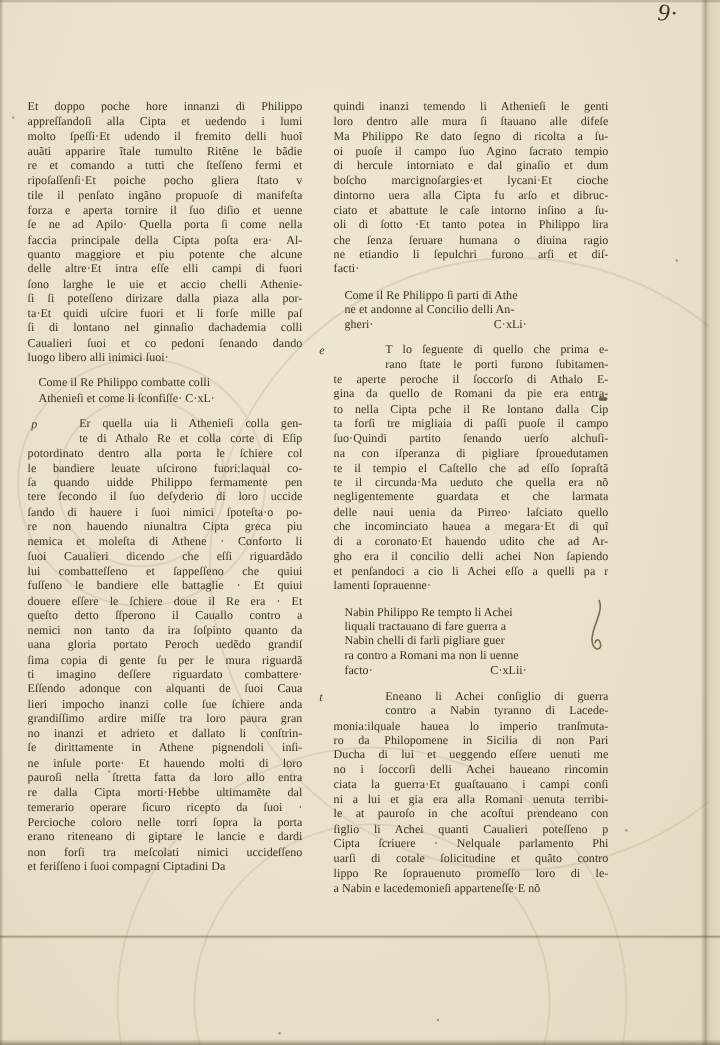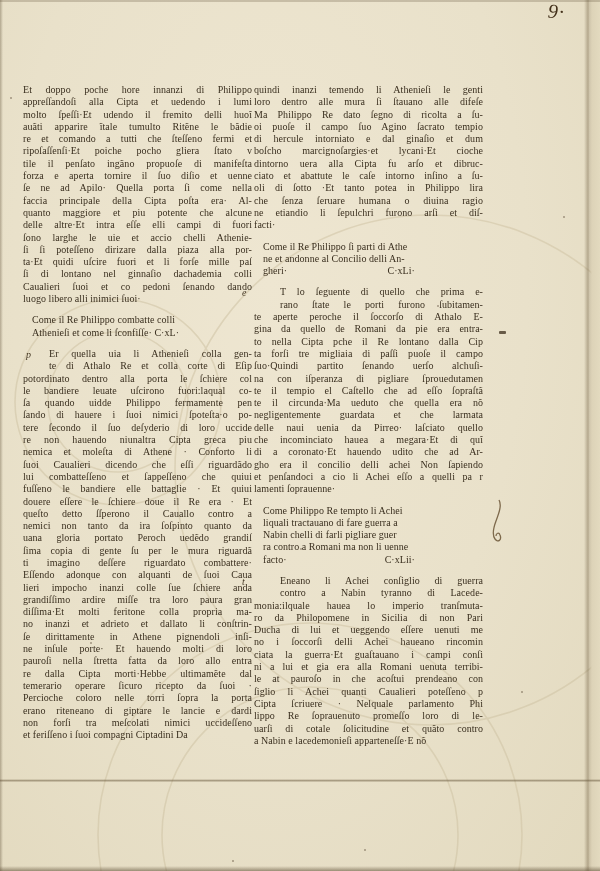--- a/index.html
+++ b/index.html
@@ -13,25 +13,25 @@
   }
   .wm { position:absolute; left:0; top:0; pointer-events:none; }
   .pagenum {
     position:absolute; top:1px; left:548px; width:40px;
     font-style:italic; font-size:20px; color:#43301a; letter-spacing:1px;
     transform:rotate(4deg);
   }
   .col { position:absolute; top:84px; width:229px; color:#3a2f1f;
     font-size:10px; line-height:12.3px; }
   .col-left  { left:23px; }
-  .col-right { left:254px; }
+  .col-right { left:278px; }
   .ln { height:12.3px; overflow:hidden; text-align:justify; text-align-last:justify;
         letter-spacing:0.05px; }
   .ln.end { text-align-last:left; }
-  .ln.ind { margin-left:26px; }
+  .ln.ind { margin-left:43px; }
   .col-right .ln.ind { }
   .para { position:relative; }
   .guide { position:absolute; left:3px; top:1px; font-style:italic; font-size:10px; color:#473a26; }
   .col-right .guide { left:-12px; }
   .heading { margin:9px 0; padding-left:9px; }
   .heading .ln { text-align:right; text-align-last:left; }
   .heading .ln.hl { display:flex; justify-content:space-between; width:152px;
     text-align:left; text-align-last:left;align-items:center; }
   .penmark { position:absolute; left:486px; top:498px; }
   .mark-dash { position:absolute; left:499px; top:331px; width:7px; height:3px;
@@ -92,37 +92,36 @@
         <div class="ln">Come il Re Philippo combatte colli</div>
         <div class="ln">Athenieſi et come li ſconfiſſe· C·xL·</div>
       </div>
       <div class="block para">
         <span class="guide">p</span>
         <div class="ln ind">Er quella uia li Athenieſi colla gen-</div>
         <div class="ln ind">te di Athalo Re et colla corte di Eſip</div>
         <div class="ln">potordinato dentro alla porta le ſchiere col</div>
         <div class="ln">le bandiere leuate uſcirono fuori:laqual co-</div>
         <div class="ln">ſa quando uidde Philippo fermamente pen</div>
+        <div class="ln">tere ſecondo il ſuo deſyderio di loro uccide</div>
         <div class="ln">ſando di hauere i ſuoi nimici ſpoteſta·o po-</div>
-        <div class="ln">tere ſecondo il ſuo deſyderio di loro uccide</div>
         <div class="ln">re non hauendo niunaltra Cipta greca piu</div>
         <div class="ln">nemica et moleſta di Athene · Conforto li</div>
         <div class="ln">ſuoi Caualieri dicendo che eſſi riguardãdo</div>
         <div class="ln">lui combatteſſeno et ſappeſſeno che quiui</div>
         <div class="ln">fuſſeno le bandiere elle battaglie · Et quiui</div>
         <div class="ln">douere eſſere le ſchiere doue il Re era · Et</div>
         <div class="ln">queſto detto ſſperono il Cauallo contro a</div>
         <div class="ln">nemici non tanto da ira ſoſpinto quanto da</div>
         <div class="ln">uana gloria portato Peroch uedẽdo grandiſ</div>
         <div class="ln">ſima copia di gente ſu per le mura riguardã</div>
         <div class="ln">ti imagino deſſere riguardato combattere·</div>
         <div class="ln">Eſſendo adonque con alquanti de ſuoi Caua</div>
         <div class="ln">lieri impocho inanzi colle ſue ſchiere anda</div>
         <div class="ln">grandiſſimo ardire miſſe tra loro paura gran</div>
-        <div class="ln">diſſima·Et molti feritone colla propria ma-</div>
         <div class="ln">no inanzi et adrieto et dallato li conſtrin-</div>
         <div class="ln">ſe dirittamente in Athene pignendoli inſi-</div>
         <div class="ln">ne inſule porte· Et hauendo molti di loro</div>
         <div class="ln">pauroſi nella ſtretta fatta da loro allo entra</div>
         <div class="ln">re dalla Cipta morti·Hebbe ultimamẽte dal</div>
         <div class="ln">temerario operare ſicuro ricepto da ſuoi ·</div>
         <div class="ln">Percioche coloro nelle torri ſopra la porta</div>
         <div class="ln">erano riteneano di giptare le lancie e dardi</div>
         <div class="ln">non forſi tra meſcolati nimici uccideſſeno</div>
         <div class="ln end">et feriſſeno i ſuoi compagni Ciptadini Da</div>
@@ -165,21 +164,21 @@
         <div class="ln">te il circunda·Ma ueduto che quella era nõ</div>
         <div class="ln">negligentemente guardata et che larmata</div>
         <div class="ln">delle naui uenia da Pirreo· laſciato quello</div>
         <div class="ln">che incominciato hauea a megara·Et di quĩ</div>
         <div class="ln">di a coronato·Et hauendo udito che ad Ar-</div>
         <div class="ln">gho era il concilio delli achei Non ſapiendo</div>
         <div class="ln">et penſandoci a cio li Achei eſſo a quelli pa r</div>
         <div class="ln end">lamenti ſoprauenne·</div>
       </div>
       <div class="block heading">
-        <div class="ln">Come Philippo Re tempto li Achei</div>
+        <div class="ln">Nabin Philippo Re tempto li Achei</div>
         <div class="ln">liquali tractauano di fare guerra a</div>
         <div class="ln">Nabin chelli di farli pigliare guer</div>
         <div class="ln">ra contro a Romani ma non li uenne</div>
         <div class="ln hl">
           <span>facto·</span>
           <span>C·xLii·</span>
         </div>
       </div>
       <div class="block para">
         <span class="guide">t</span>
@@ -187,22 +186,22 @@
         <div class="ln ind">contro a Nabin tyranno di Lacede-</div>
         <div class="ln">monia:ilquale hauea lo imperio tranſmuta-</div>
         <div class="ln">ro da Philopomene in Sicilia di non Pari</div>
         <div class="ln">Ducha di lui et ueggendo eſſere uenuti me</div>
         <div class="ln">no i ſoccorſi delli Achei haueano rincomin</div>
         <div class="ln">ciata la guerra·Et guaſtauano i campi conſi</div>
         <div class="ln">ni a lui et gia era alla Romani uenuta terribi-</div>
         <div class="ln">le at pauroſo in che acoſtui prendeano con</div>
         <div class="ln">ſiglio li Achei quanti Caualieri poteſſeno p</div>
         <div class="ln">Cipta ſcriuere · Nelquale parlamento Phi</div>
+        <div class="ln">uarſi di cotale ſolicitudine et quãto contro</div>
         <div class="ln">lippo Re ſoprauenuto promeſſo loro di le-</div>
-        <div class="ln">uarſi di cotale ſolicitudine et quãto contro</div>
         <div class="ln end">a Nabin e lacedemonieſi apparteneſſe·E nõ</div>
       </div>
     </div>
 
   <svg class="penmark" width="22" height="48" viewBox="0 0 22 48">
     <path d="M13,2 C16,7 13,15 10,23 C7,31 6,37 9,41 C12,45 16,42 14,37 C13,34 10,35 10,38" fill="none" stroke="#6a5335" stroke-width="1.3" opacity="0.85"></path>
   </svg>
 
   <div class="mark-dash"></div>
 

